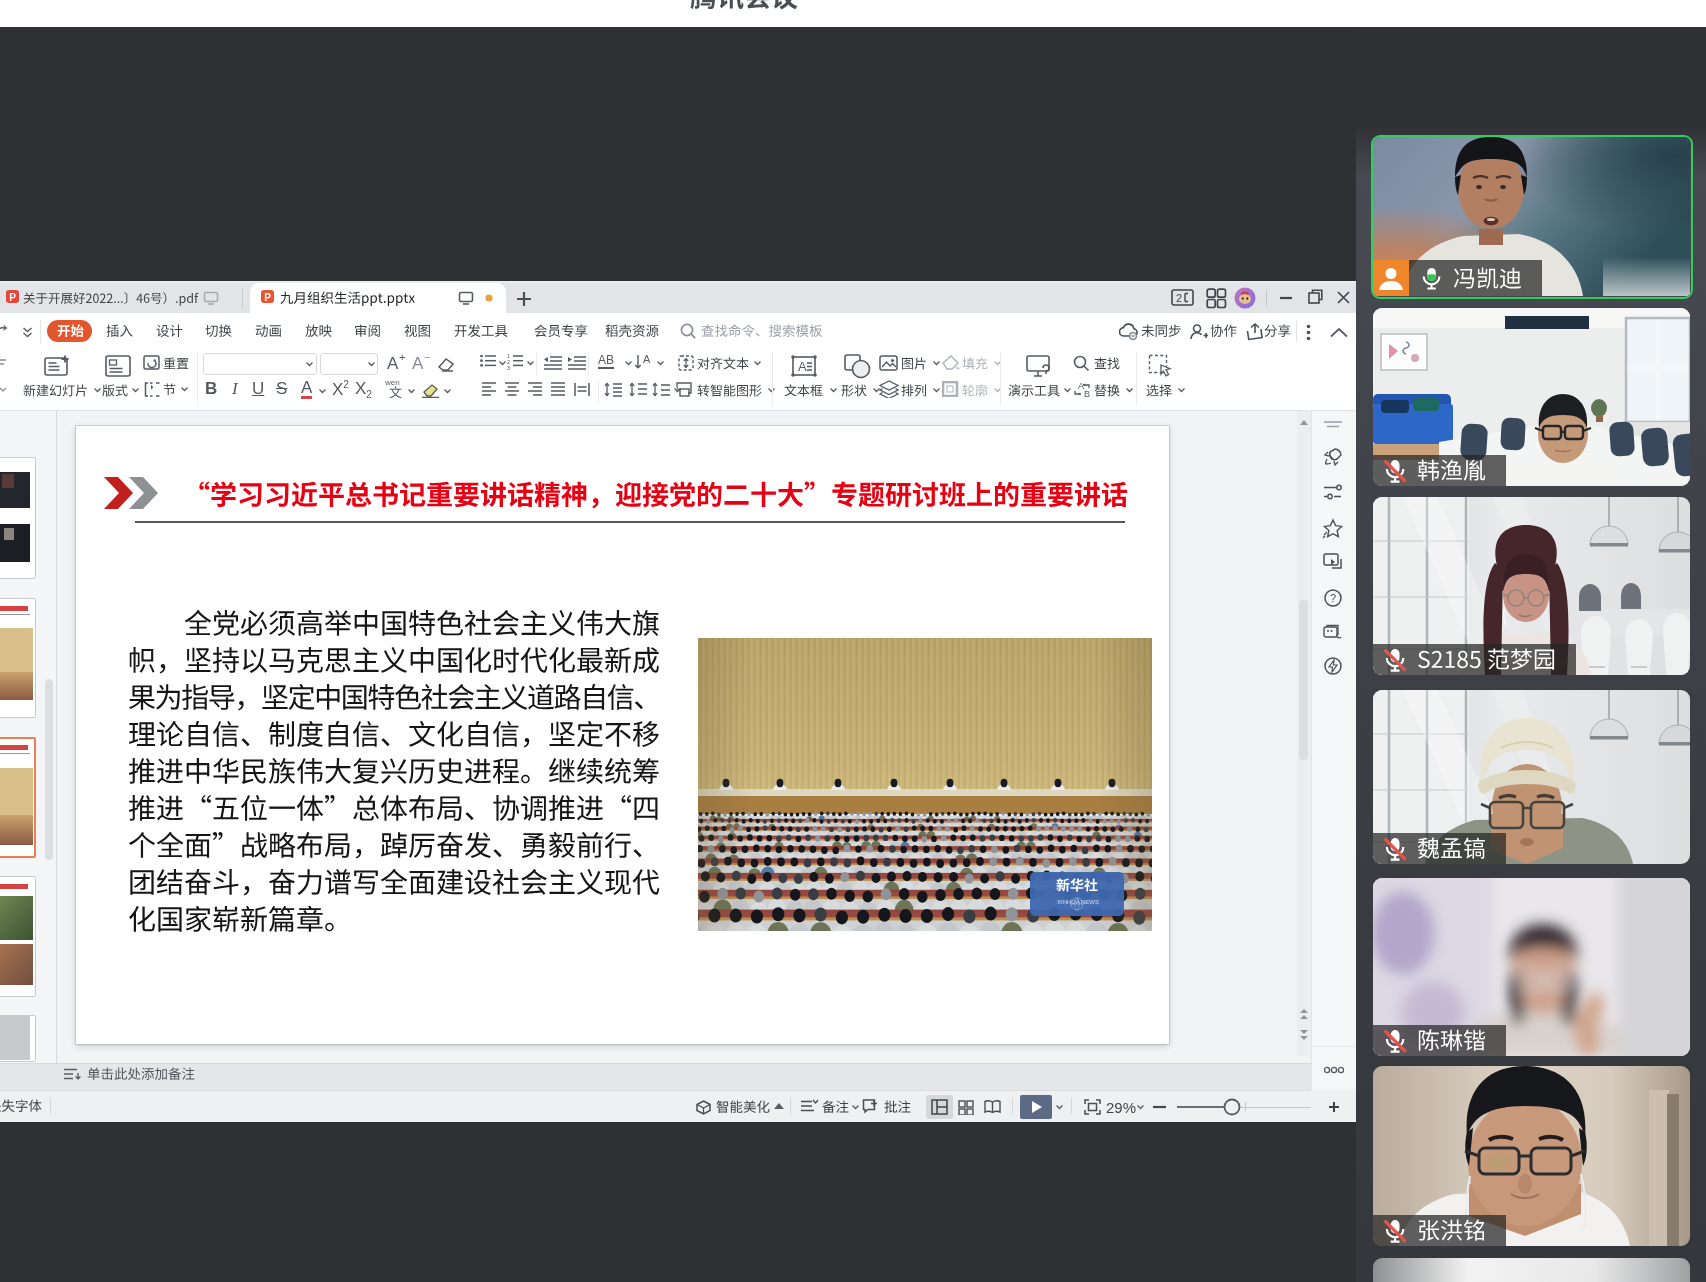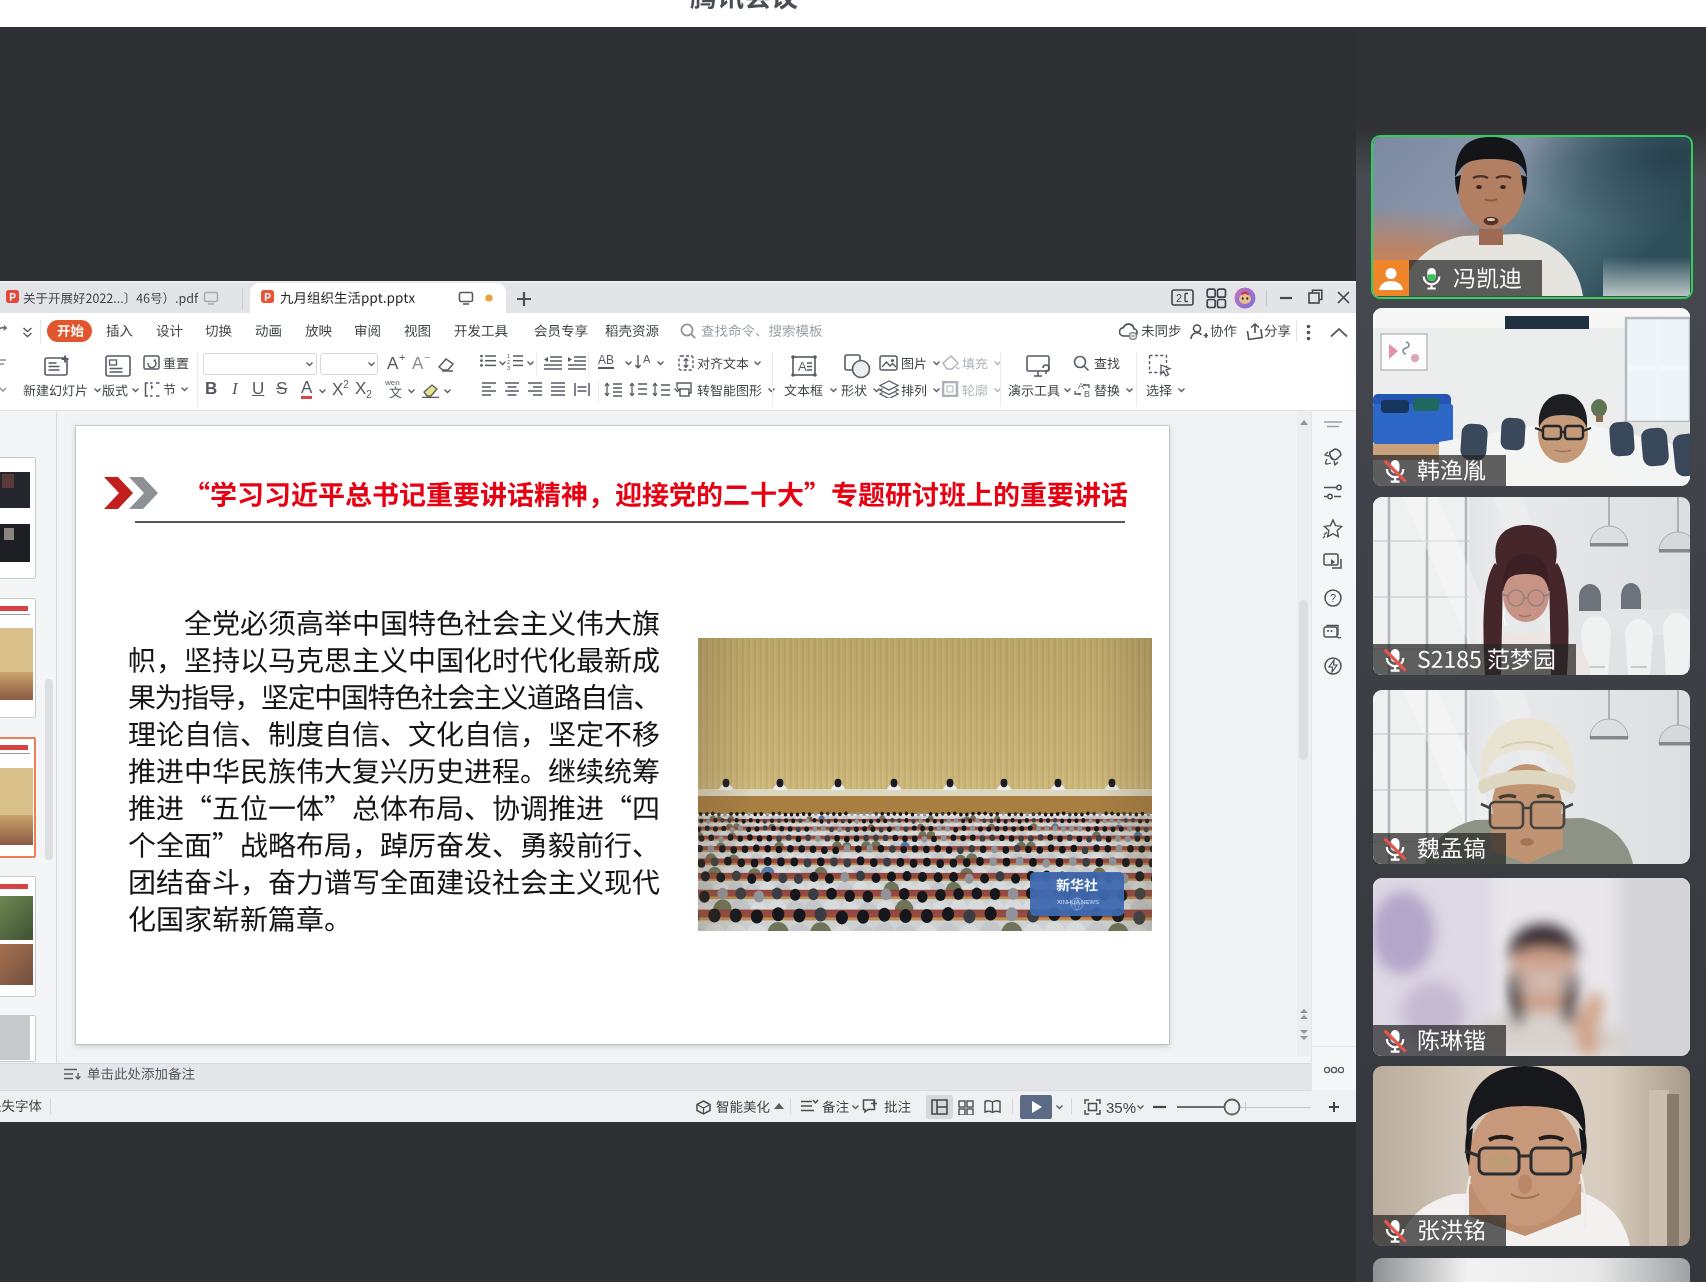--- a/index.html
+++ b/index.html
@@ -1326,21 +1326,21 @@
     <path d="M1 1l10 6-10 6z" fill="#fff"></path>
   </svg>
 <svg style="position:absolute;left:1056px;top:1105px;" width="7" height="5">
     <path d="M0.5 0.5l3 3 3-3" fill="none" stroke="#5a5e64" stroke-width="1.3"></path>
   </svg>
 <div style="position:absolute;left:1071px;top:1098px;width:1px;height:16px;background:#d4d7da"></div>
 <svg style="position:absolute;left:1084px;top:1099px;" width="17" height="16">
     <path d="M1 5V1h4M12 1h4v4M16 11v4h-4M5 15H1v-4" fill="none" stroke="#4a4e54" stroke-width="1.5"></path>
     <rect x="4.5" y="4.5" width="8" height="7" fill="none" stroke="#4a4e54" stroke-width="1.5"></rect>
   </svg>
-<div style="position:absolute;left:1106px;top:1099px;font-size:15px;font-family:'Liberation Sans';color:#43474d">35%</div>
+<div style="position:absolute;left:1106px;top:1099px;font-size:15px;font-family:'Liberation Sans';color:#43474d">29%</div>
 <svg style="position:absolute;left:1137px;top:1105px;" width="7" height="5">
     <path d="M0.5 0.5l3 3 3-3" fill="none" stroke="#5a5e64" stroke-width="1.3"></path>
   </svg>
 <svg style="position:absolute;left:1152px;top:1105px;" width="15" height="4">
     <path d="M1 2h13" stroke="#43474d" stroke-width="2.2"></path>
   </svg>
 <div style="position:absolute;left:1177px;top:1106px;width:48px;height:2px;background:#6a6e74"></div>
 <div style="position:absolute;left:1225px;top:1106.5px;width:92px;height:1px;background:#c3c6ca"></div>
 <div style="position:absolute;left:1245px;top:1102px;width:1px;height:9px;background:#c3c6ca"></div>
 <svg style="position:absolute;left:1223px;top:1098px;" width="18" height="18">

